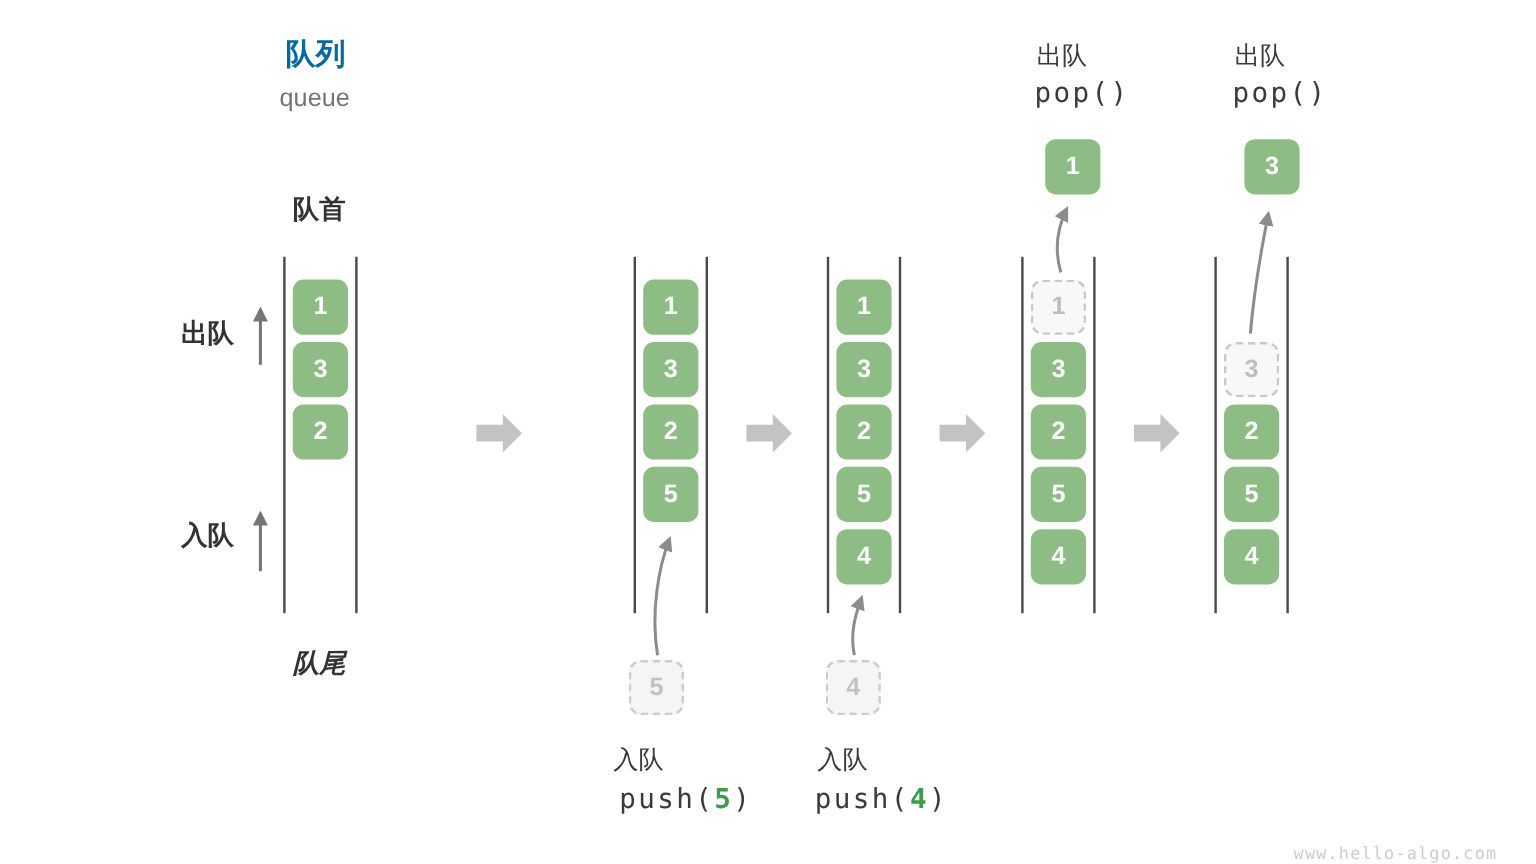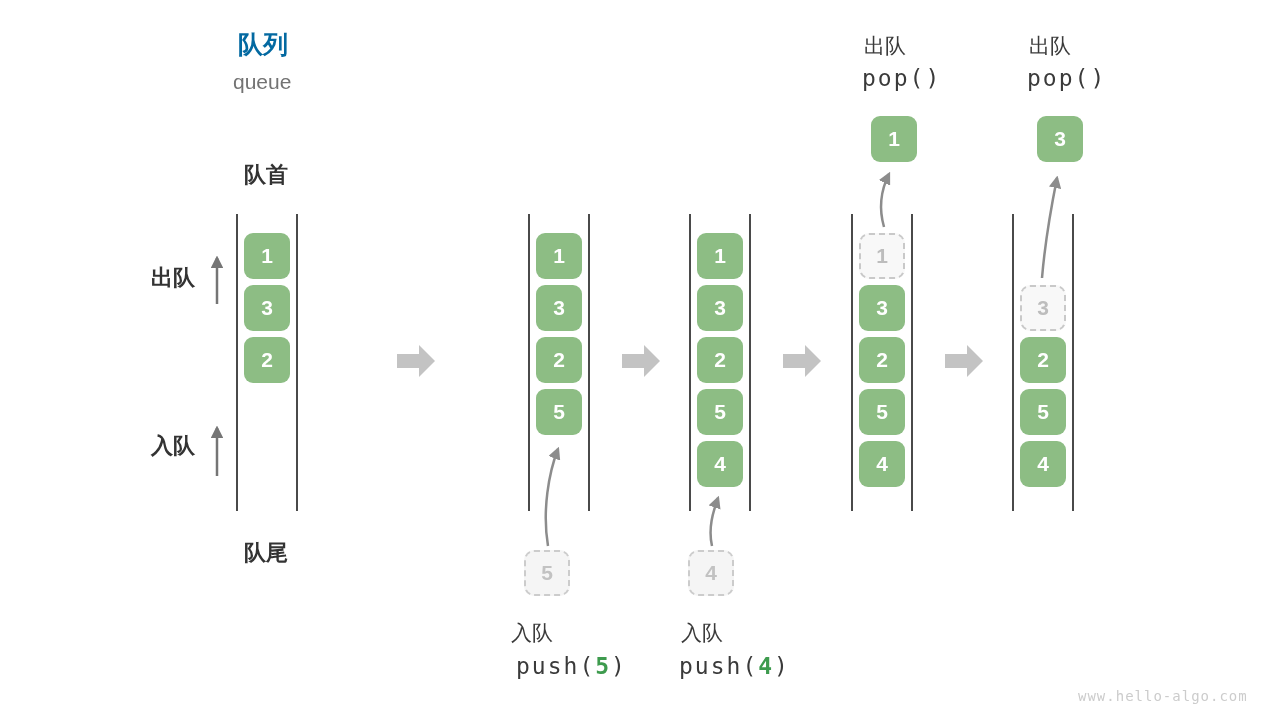--- a/index.html
+++ b/index.html
@@ -54,21 +54,21 @@
 </style>
 </head>
 <body>
 
 <div id="canvas">
 
   <div class="abs title-zh" style="left:238px;top:28px;">队列</div>
   <div class="abs title-en" style="left:233px;top:70px;">queue</div>
 
   <div class="abs lbl-bold" style="left:244px;top:160px;">队首</div>
-  <div class="abs lbl-bold" style="left:244px;top:538px;">队尾</div>
+  <div class="abs lbl-bold" style="left:244px;top:538px;font-style:italic;">队尾</div>
 
   <div class="abs lbl-bold" style="left:151px;top:263px;">出队</div>
   <div class="abs lbl-bold" style="left:151px;top:431px;">入队</div>
 
   <div class="col" style="left:236px;">
     <div class="cell" style="left:6px;top:19px;">1</div>
     <div class="cell" style="left:6px;top:71px;">3</div>
     <div class="cell" style="left:6px;top:123px;">2</div>
   </div>
 
@@ -113,21 +113,21 @@
 
   <div class="abs op-label" style="left:681px;top:619px;">入队</div>
   <div class="abs op-code" style="left:679px;top:653px;"><span>push(</span><span class="arg">4</span><span>)</span></div>
 
   <div class="abs op-label" style="left:864px;top:32px;">出队</div>
   <div class="abs op-code" style="left:862px;top:65px;">pop()</div>
 
   <div class="abs op-label" style="left:1029px;top:32px;">出队</div>
   <div class="abs op-code" style="left:1027px;top:65px;">pop()</div>
 
-  <div class="abs watermark" style="left:1078px;top:688px;">www.hello-algo.com</div>
+  <div class="abs watermark" style="left:1078px;top:704px;">www.hello-algo.com</div>
 
   <svg class="overlay" width="1280" height="720" viewBox="0 0 1280 720">
     <defs>
       <marker id="head-dark" viewBox="0 0 10 10" refX="8" refY="5" markerWidth="5" markerHeight="5" orient="auto">
         <path d="M0,0 L10,5 L0,10 z" fill="#757575"></path>
       </marker>
       <marker id="head-gray" viewBox="0 0 10 10" refX="8" refY="5" markerWidth="5" markerHeight="5" orient="auto">
         <path d="M0,0 L10,5 L0,10 z" fill="#8c8c8c"></path>
       </marker>
     </defs>

